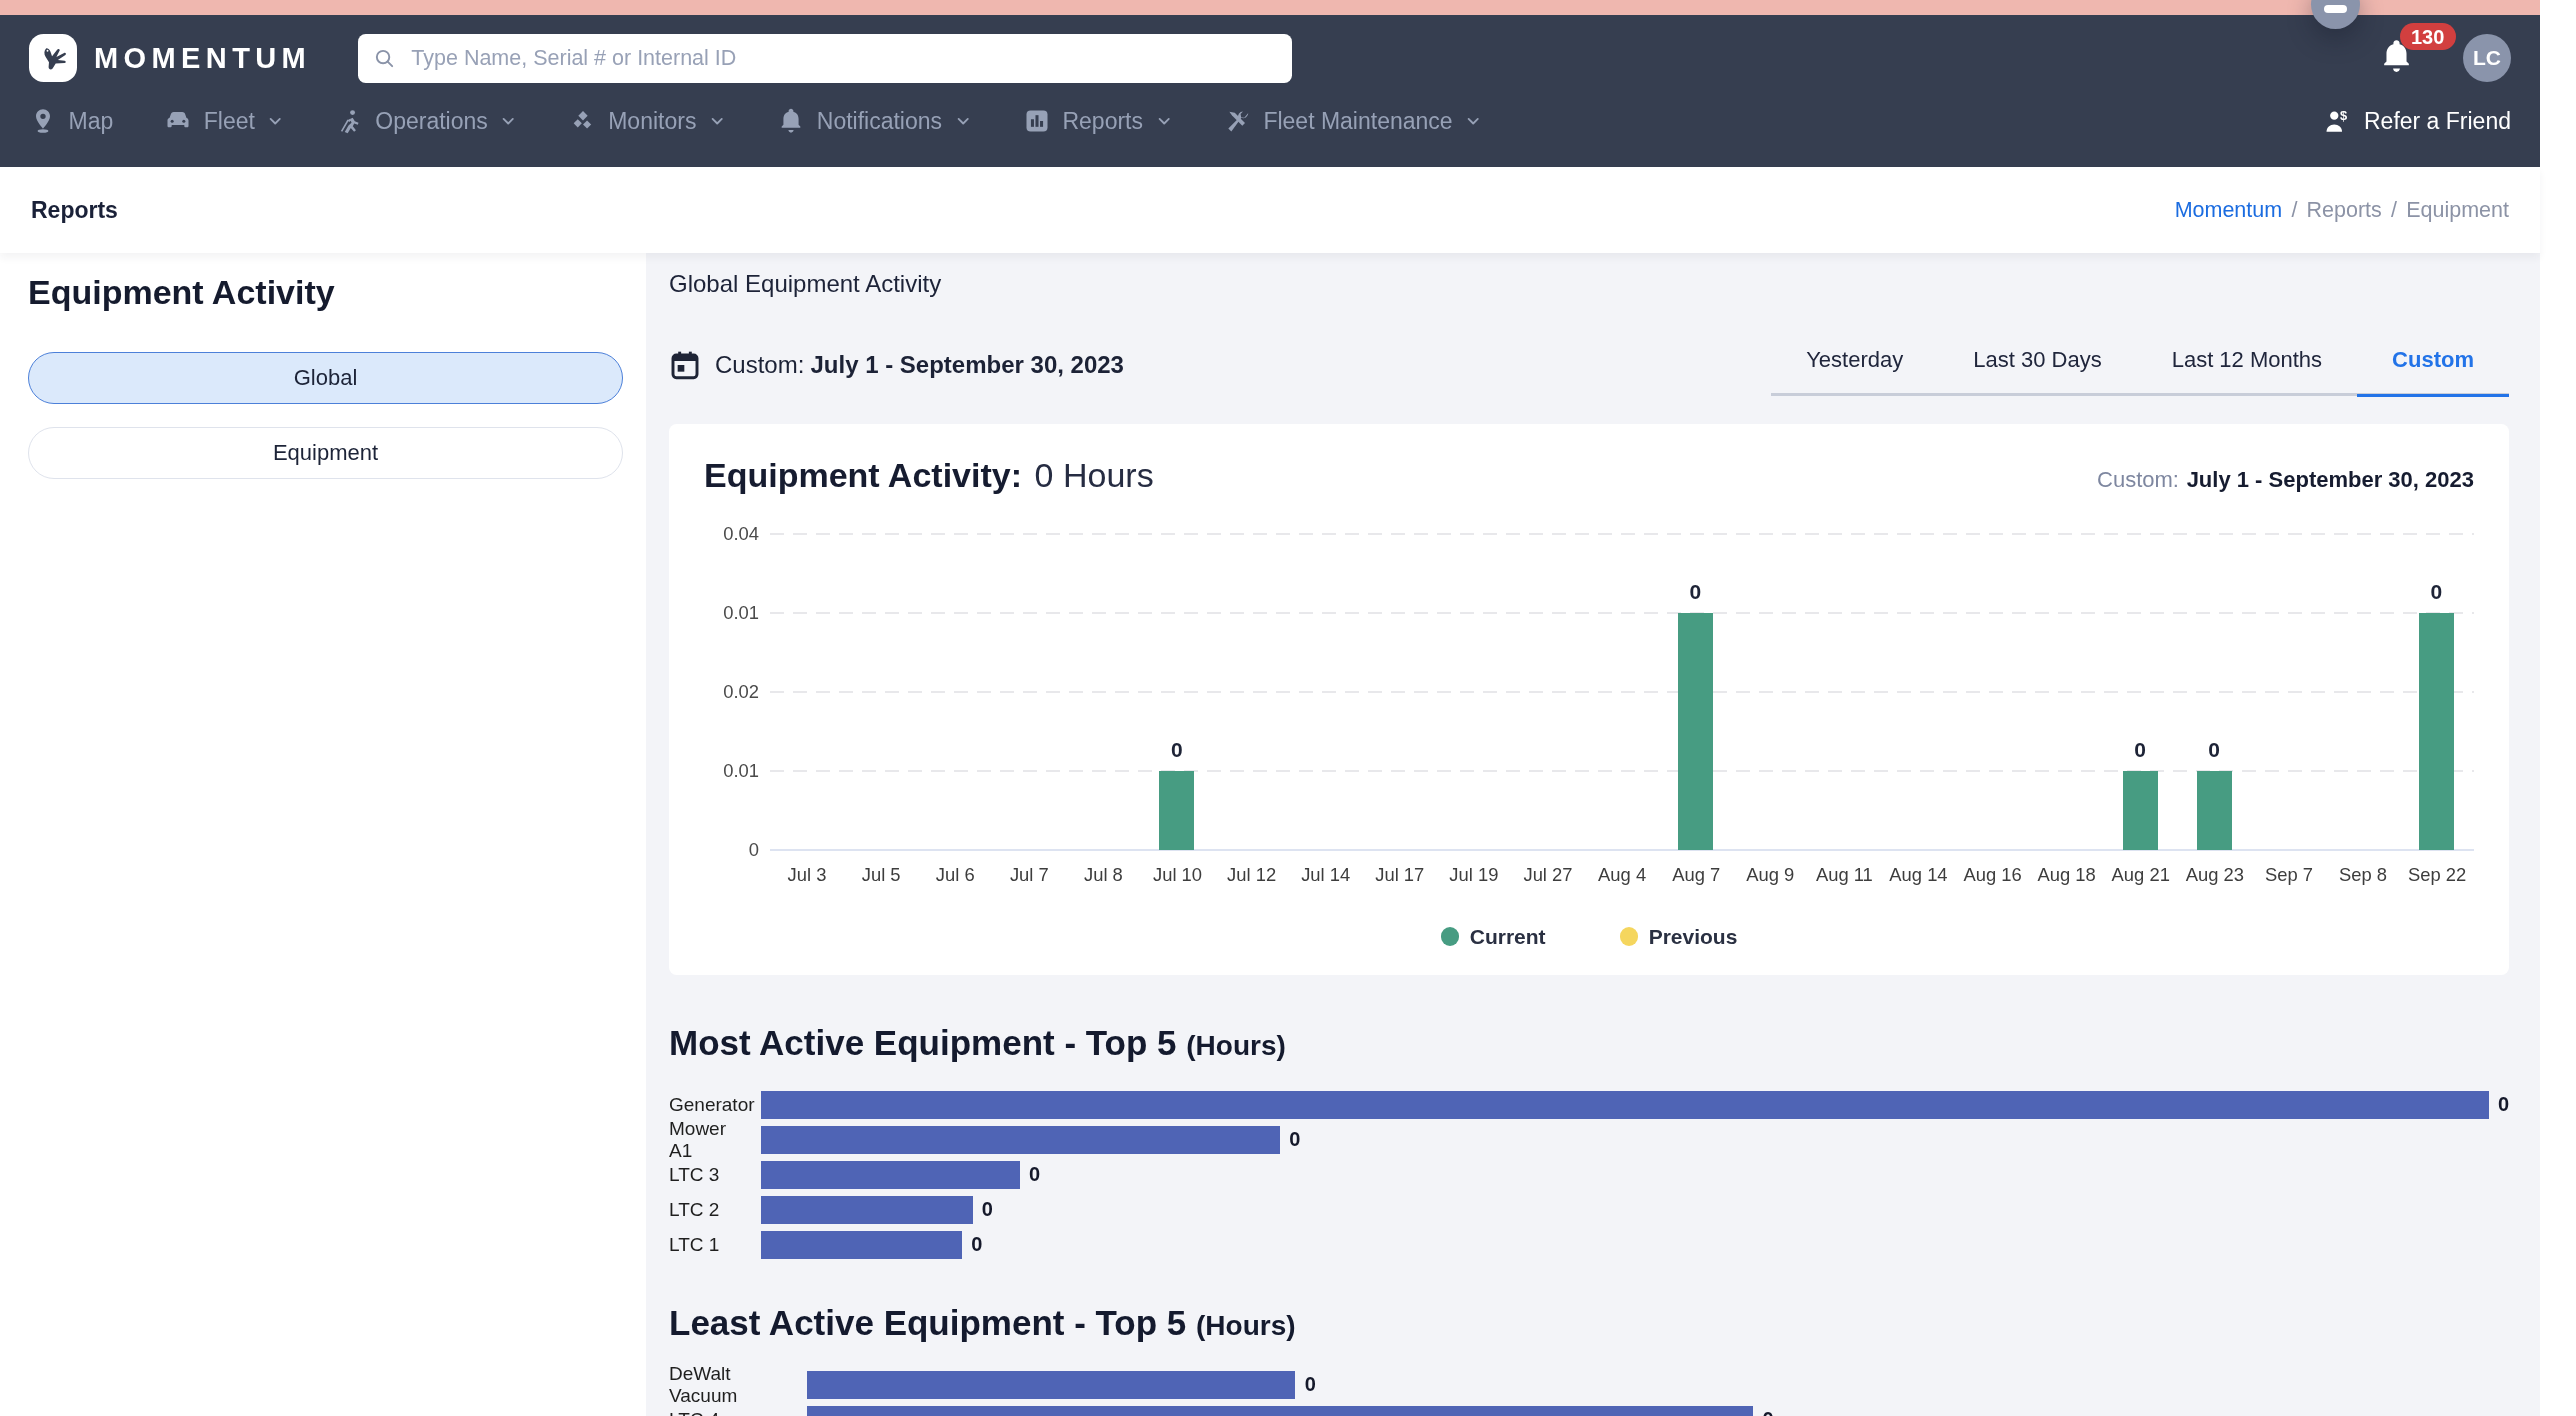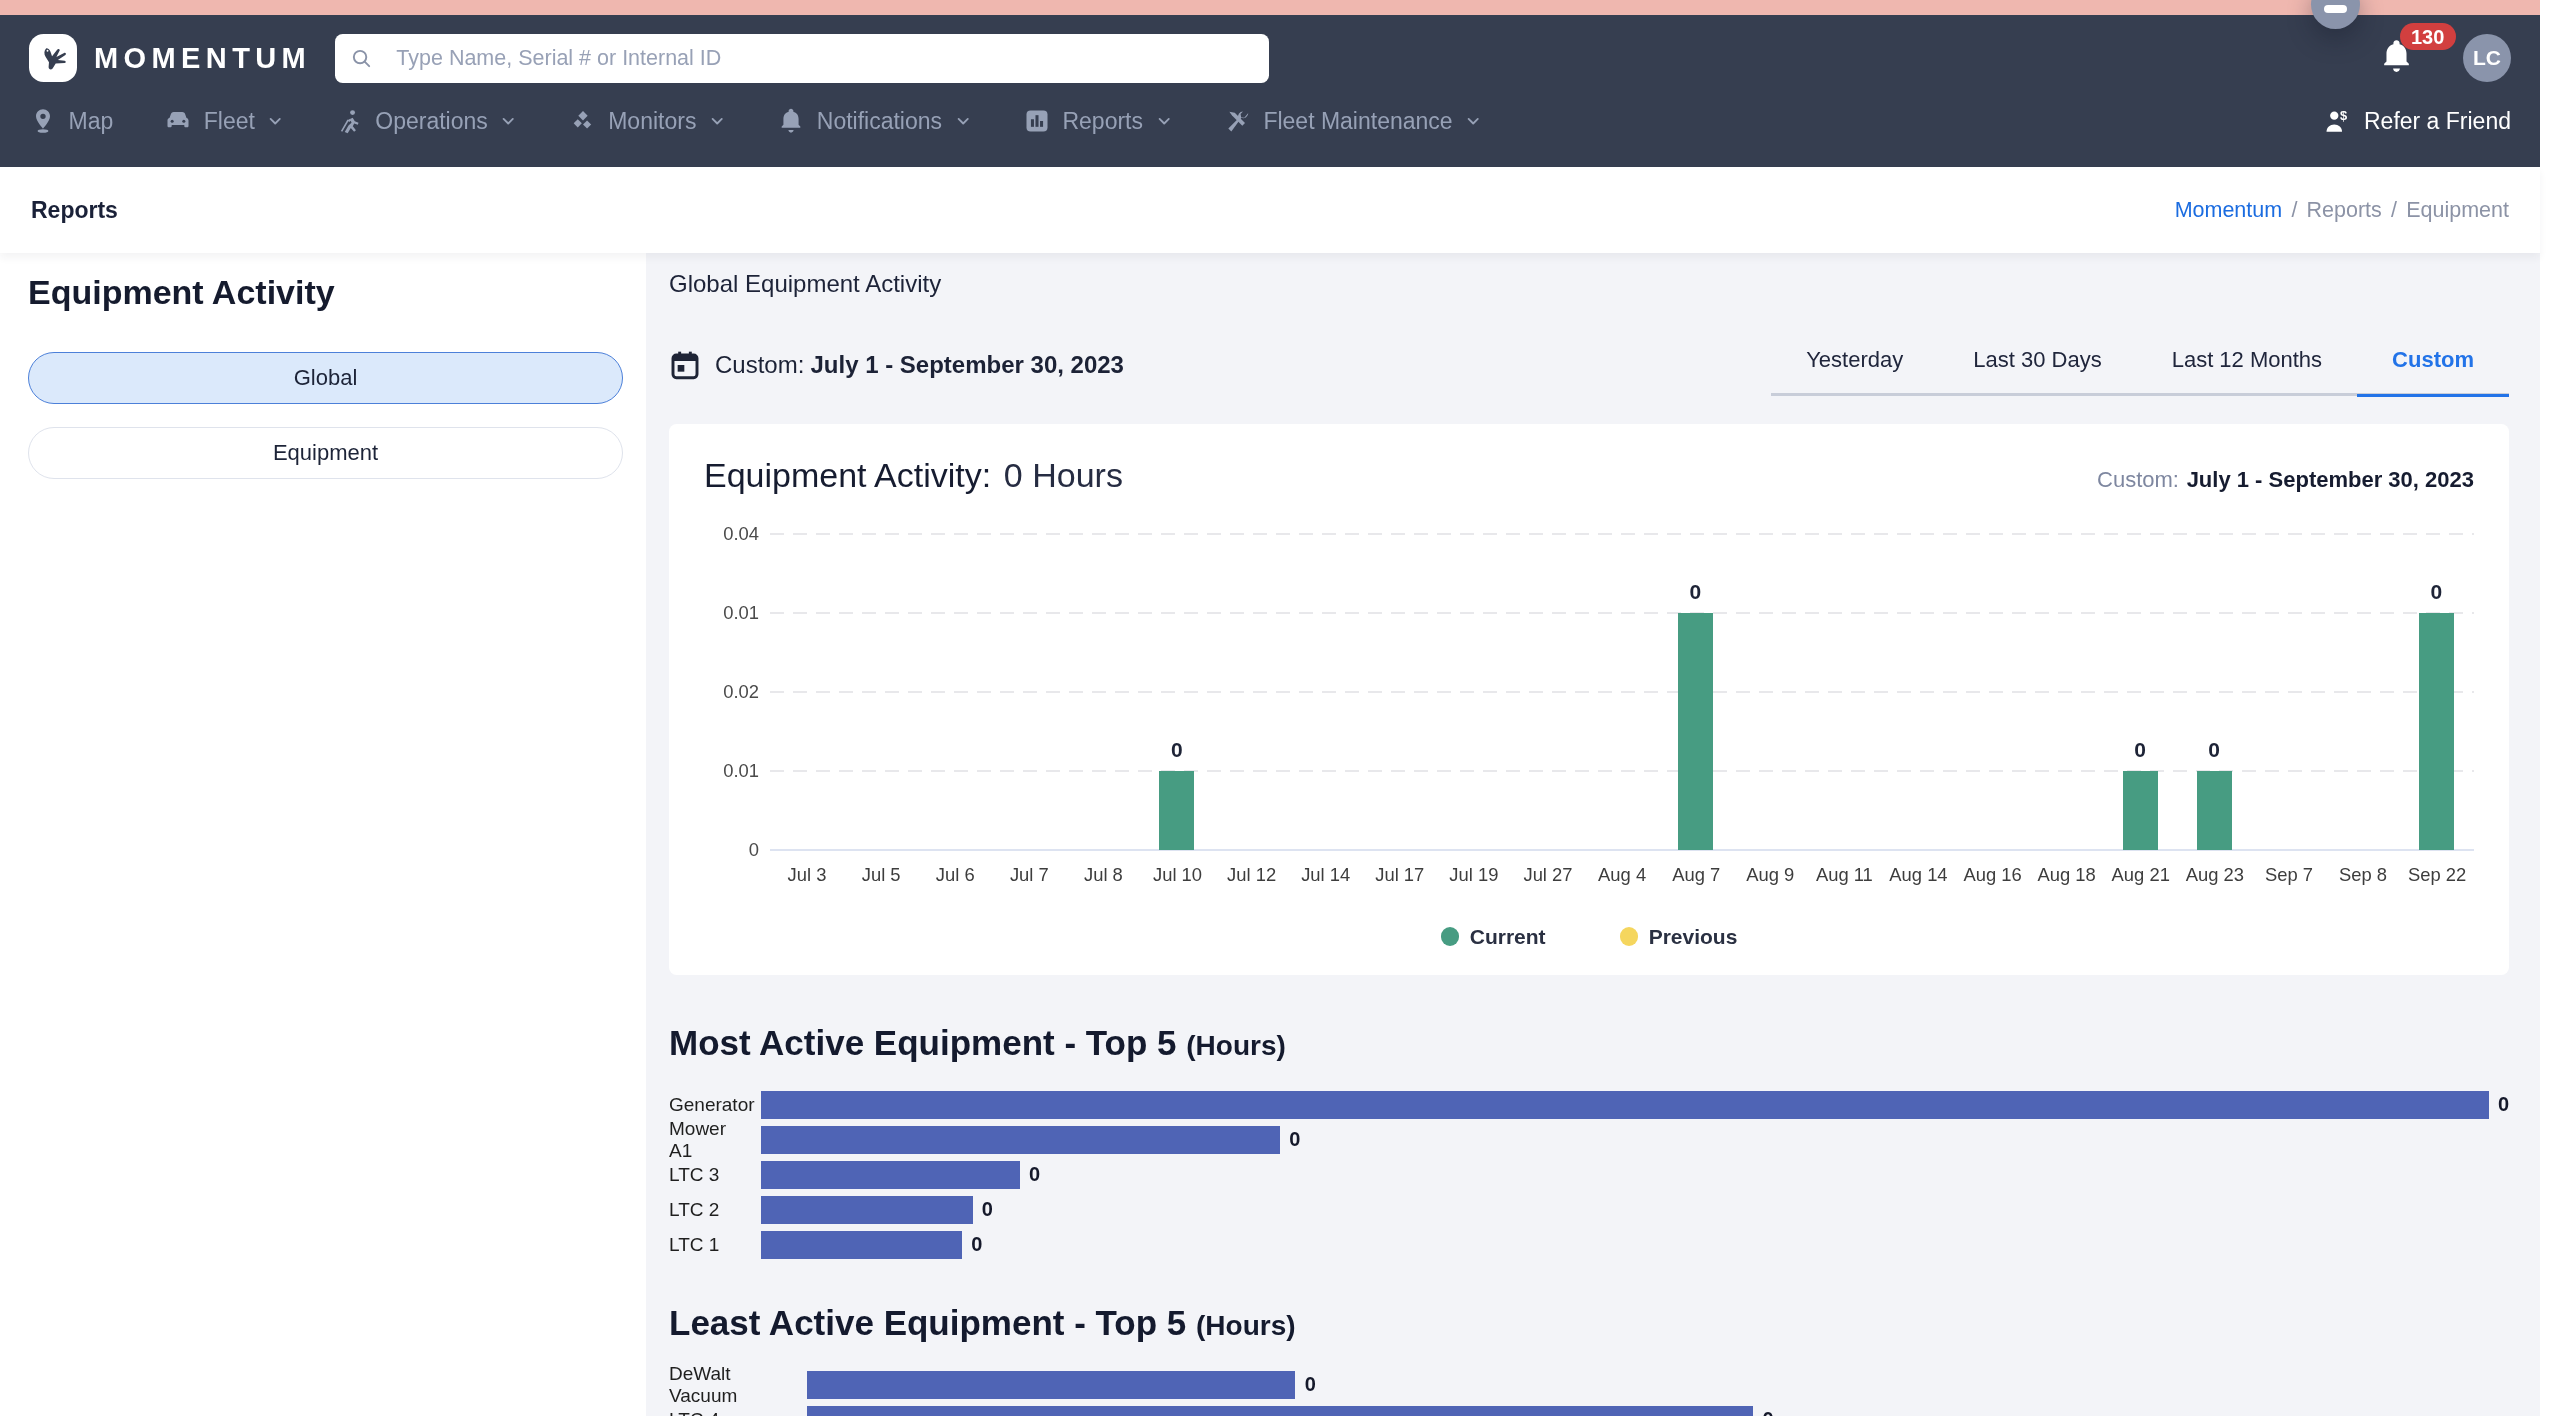--- a/index.html
+++ b/index.html
@@ -14,21 +14,21 @@
   .widget-pill{width:23px;height:8.4px;border-radius:4.6px;background:#fff;}
 
   
   .navbar{height:152px;background:#363e50;box-sizing:border-box;padding:0;}
   .nav-top{display:flex;align-items:center;padding:18.4px 29px 0 29px;}
   .brand{display:flex;align-items:center;gap:17px;min-width:285px;cursor:pointer;}
   .brand-mark{width:48px;height:48px;background:#fff;border-radius:14.6px;display:flex;align-items:center;justify-content:center;}
   .brand-mark svg{width:35px;height:35px;}
   .brand-text{color:#fff;font-size:29px;font-weight:800;letter-spacing:5.4px;}
   .search-box{width:934px;height:49px;background:#fff;border-radius:7.7px;display:flex;align-items:center;
-    padding:0 15.3px;gap:21px;box-sizing:border-box;margin-left:21px;}
+    padding:0 15.3px;gap:13px;box-sizing:border-box;margin-left:44px;}
   .search-box input{border:none;outline:none;flex:1;font-size:21.5px;color:#333;font-family:"Liberation Sans",sans-serif;background:transparent;}
   .search-box input::placeholder{color:#98a1b6;}
   .nav-top-right{margin-left:auto;display:flex;align-items:center;gap:48px;}
   .bell-wrap{position:relative;cursor:pointer;}
   .bell-wrap svg{width:37px;height:37px;}
   .badge{position:absolute;top:-15.3px;left:21.5px;background:#d23f3f;color:#fff;font-size:20px;font-weight:bold;
     padding:3.8px 11.5px;border-radius:15.3px;line-height:1;}
   .avatar{width:48px;height:48px;border-radius:50%;background:#8a94ab;color:#fff;font-weight:bold;font-size:21px;
     display:flex;align-items:center;justify-content:center;cursor:pointer;}
 
@@ -63,21 +63,21 @@
   .date-left svg{width:32px;height:32px;}
   .date-text{font-size:24px;color:#1c2236;}
   .date-text b{margin-left:6.1px;}
   .tabs{display:flex;border-bottom:3.8px solid #c8cdd9;}
   .tab{padding:0 35px 20px 35px;font-size:22px;color:#20263c;cursor:pointer;}
   .tab.active{color:#2273e8;font-weight:bold;border-bottom:3.8px solid #2273e8;margin-bottom:-3.8px;}
 
   
   .card{background:#fff;border-radius:7.7px;margin-top:28px;padding:32px 35px 26px 35px;}
   .card-head{display:flex;justify-content:space-between;align-items:baseline;}
-  .card-title{font-size:34px;font-weight:normal;color:#161c30;}
+  .card-title{font-size:34px;font-weight:bold;color:#161c30;}
   .card-total{font-size:34px;font-weight:400;color:#262c42;margin-left:9.2px;}
   .card-range{font-size:22px;color:#7e87a0;}
   .card-range b{color:#161c30;margin-left:7.7px;}
 
   .chart-wrap{display:flex;margin-top:40px;}
   .y-axis{position:relative;width:55px;height:316px;flex:0 0 auto;margin-right:10.7px;}
   .ytick{position:absolute;right:0;font-size:18.4px;color:#4b4b4b;}
   .plot{position:relative;flex:1;height:316px;}
   .gridline{position:absolute;left:0;right:0;height:2.3px;
     background:repeating-linear-gradient(90deg,#e8e8eb 0 14px,transparent 14px 23px);}

